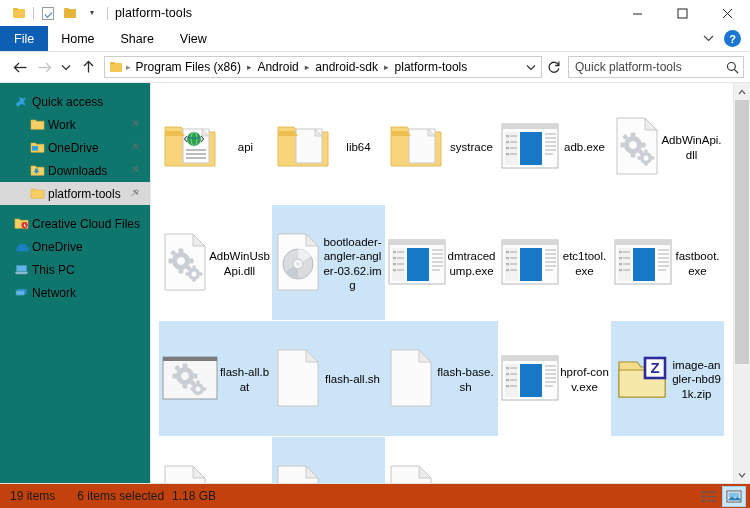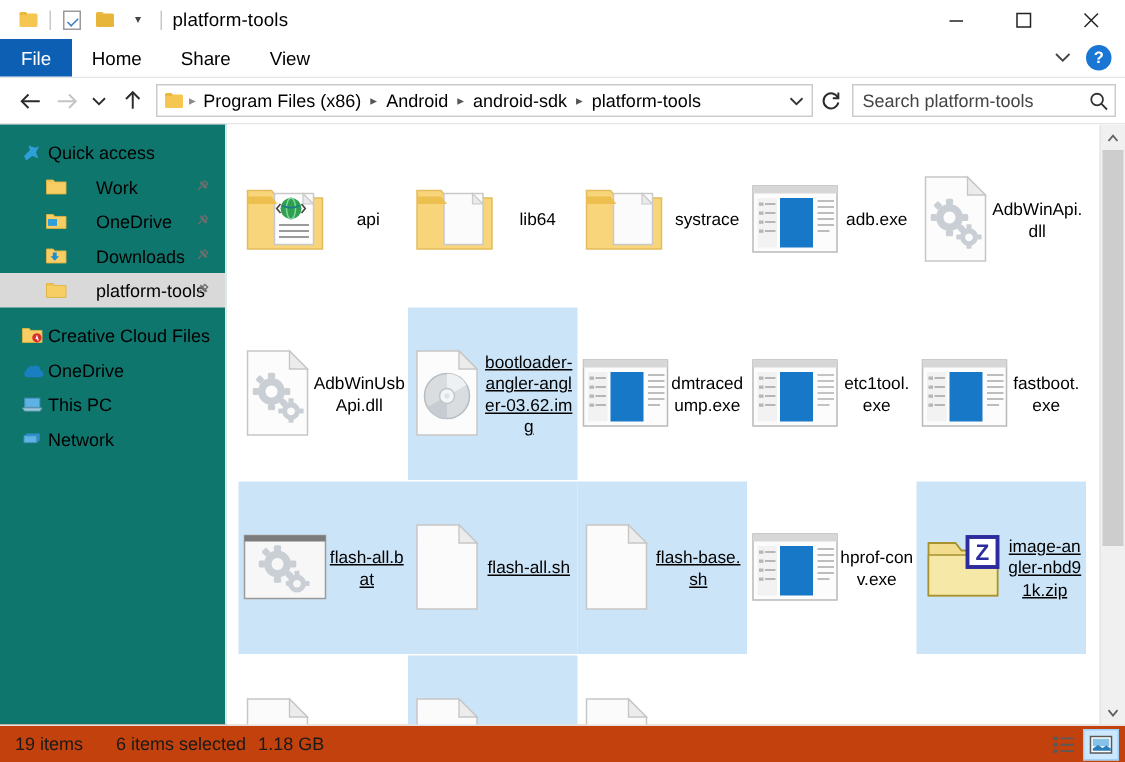--- a/index.html
+++ b/index.html
@@ -162,21 +162,21 @@
     width: 151px; flex: 0 0 151px;
     background: #0f766e;
     padding-top: 7px;
     overflow: hidden;
     border-right: 1px solid #e6e6e6;
   }
   .nav-item {
     height: 23px; display: flex; align-items: center;
     padding-left: 14px; position: relative;
   }
-  .nav-item.indent { padding-left: 30px; gap: 16px; }
+  .nav-item.indent { padding-left: 30px; }
   .nav-item.selected { background: #d9d9d9; }
   .nav-icon { width: 18px; flex: 0 0 18px; display: flex; align-items: center; }
   .nav-label {
     font-size: 12px; color: #000; white-space: nowrap; overflow: hidden;
   }
   .nav-item.group .nav-label { font-weight: normal; }
   .pin {
     position: absolute; right: 10px; top: 50%; transform: translateY(-50%);
     color: #6d6d6d;
   }
@@ -203,21 +203,21 @@
   .tile-icon {
     width: 66px; height: 68px;
     display: flex; align-items: center; justify-content: center;
     margin-bottom: 4px;
   }
   .tile-label {
     font-size: 11.5px; line-height: 14.5px; color: #000;
     text-align: center; width: 100%;
     word-break: break-all;
   }
-  .tile.selected .tile-label { text-decoration: underline; }
+  .tile.selected .tile-label { }
 
   
   .vscroll {
     position: absolute; right: 0; top: 0; bottom: 0; width: 17px;
     background: #f0f0f0; border-left: 1px solid #e6e6e6;
   }
   .vs-arrow {
     height: 17px; display: flex; align-items: center; justify-content: center;
     color: #606060; font-size: 8px;
   }
@@ -351,21 +351,21 @@
     </div>
 
     <div class="refreshbtn">
       <svg width="14" height="14" viewBox="0 0 14 14">
         <path d="M11.6 5.2 A5 5 0 1 0 11.9 8.4" fill="none" stroke="currentColor" stroke-width="1.3"></path>
         <polyline points="11.9,1.6 11.9,5.5 8.2,5.5" fill="none" stroke="currentColor" stroke-width="1.3"></polyline>
       </svg>
     </div>
 
     <div class="searchbox">
-      <div class="search-ph">Search platform-tools</div>
+      <div class="search-ph">Quick platform-tools</div>
       <div class="search-icon">
         <svg width="13" height="13" viewBox="0 0 13 13">
             <circle cx="5.4" cy="5.4" r="3.9" fill="none" stroke="currentColor" stroke-width="1.2"></circle>
             <line x1="8.3" y1="8.3" x2="12" y2="12" stroke="currentColor" stroke-width="1.2"></line>
           </svg>
       </div>
     </div>
   </div>
 
   <div class="body">

